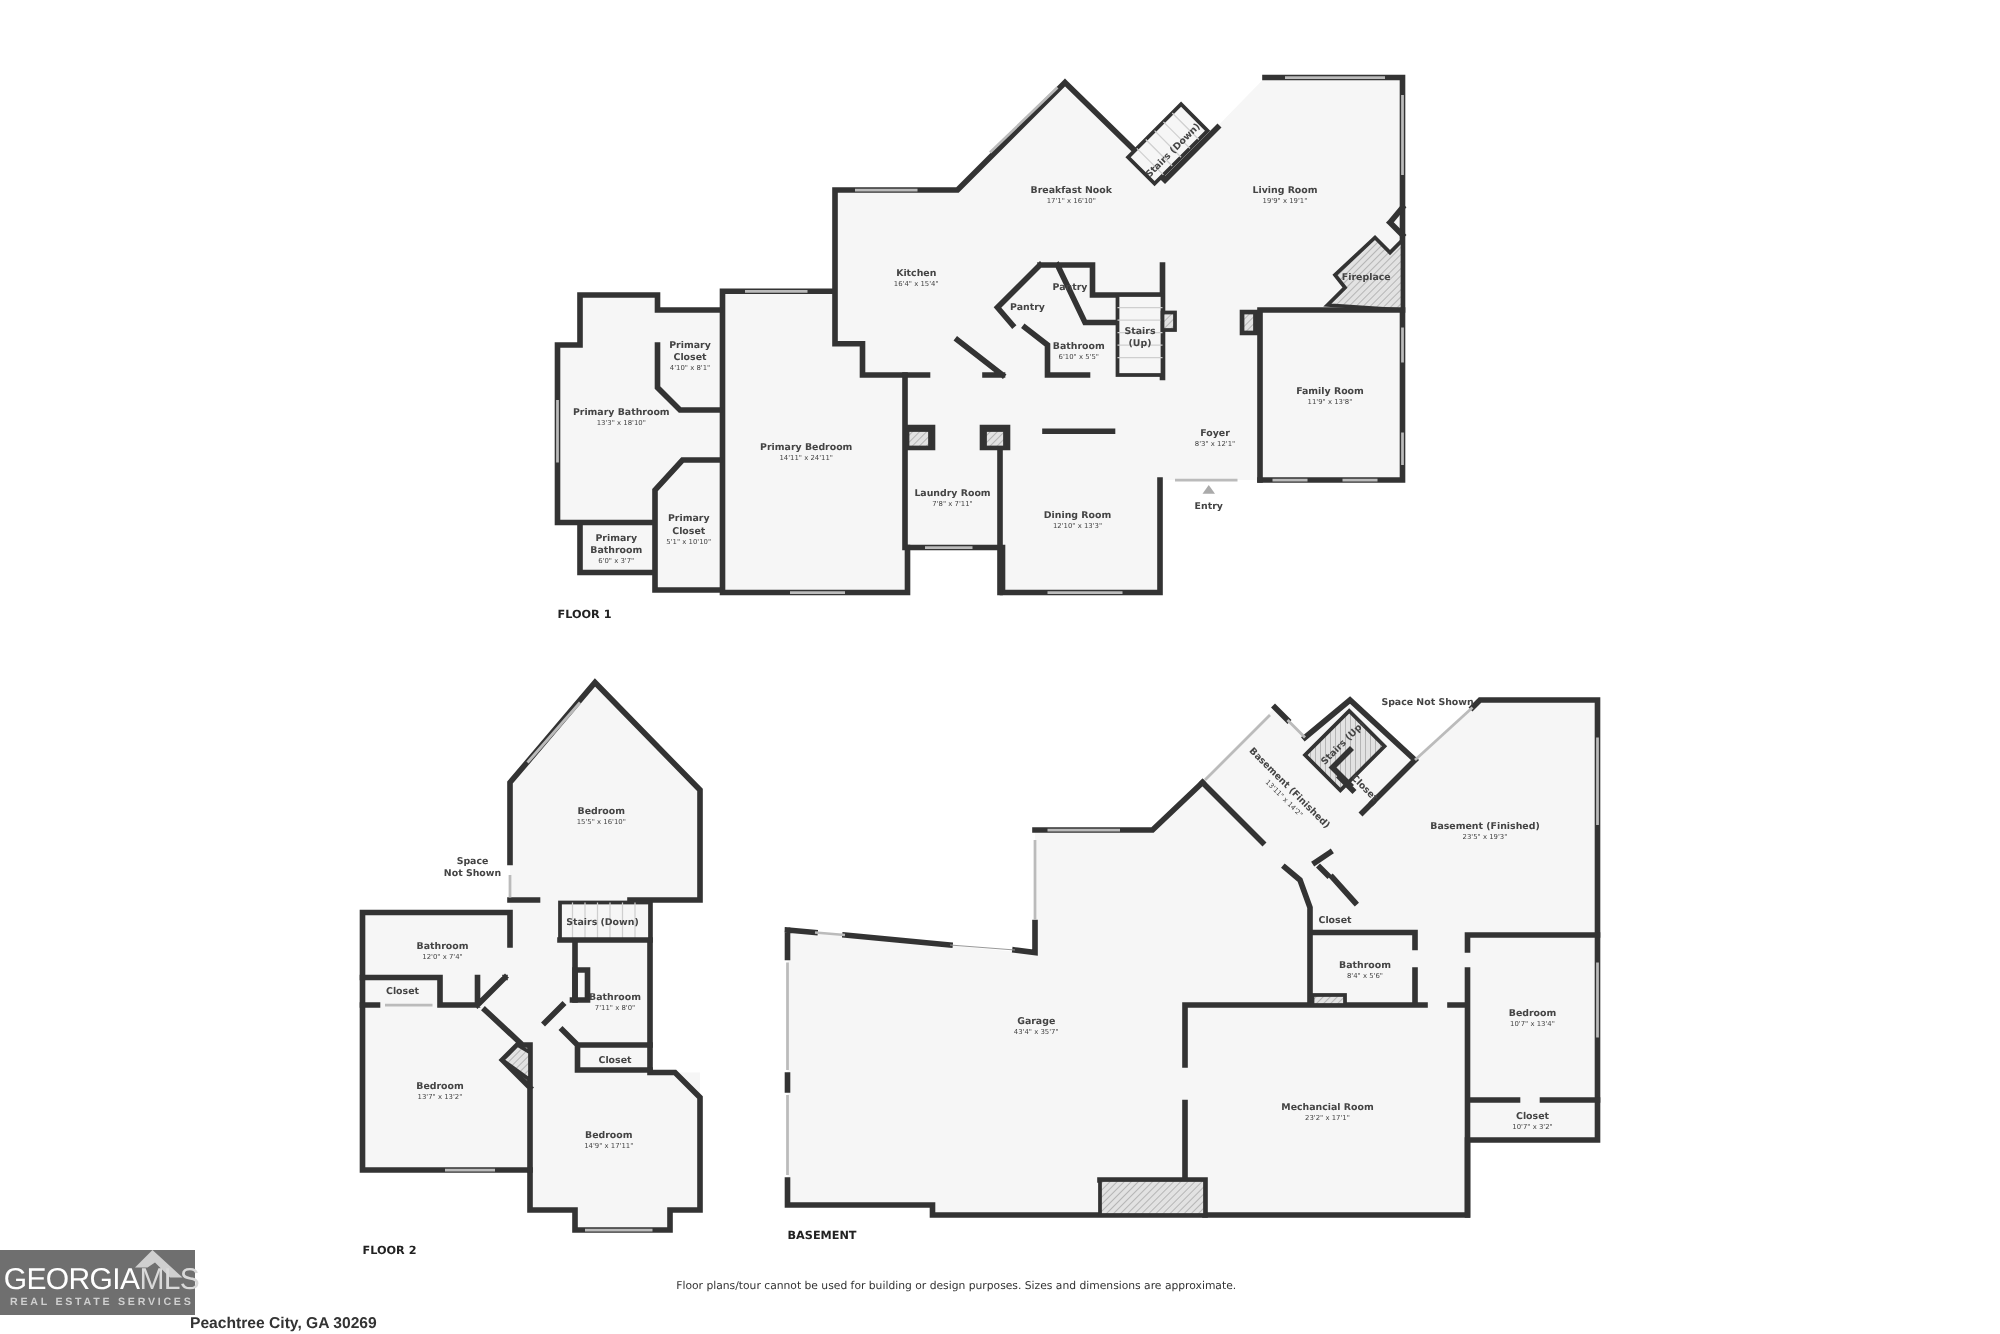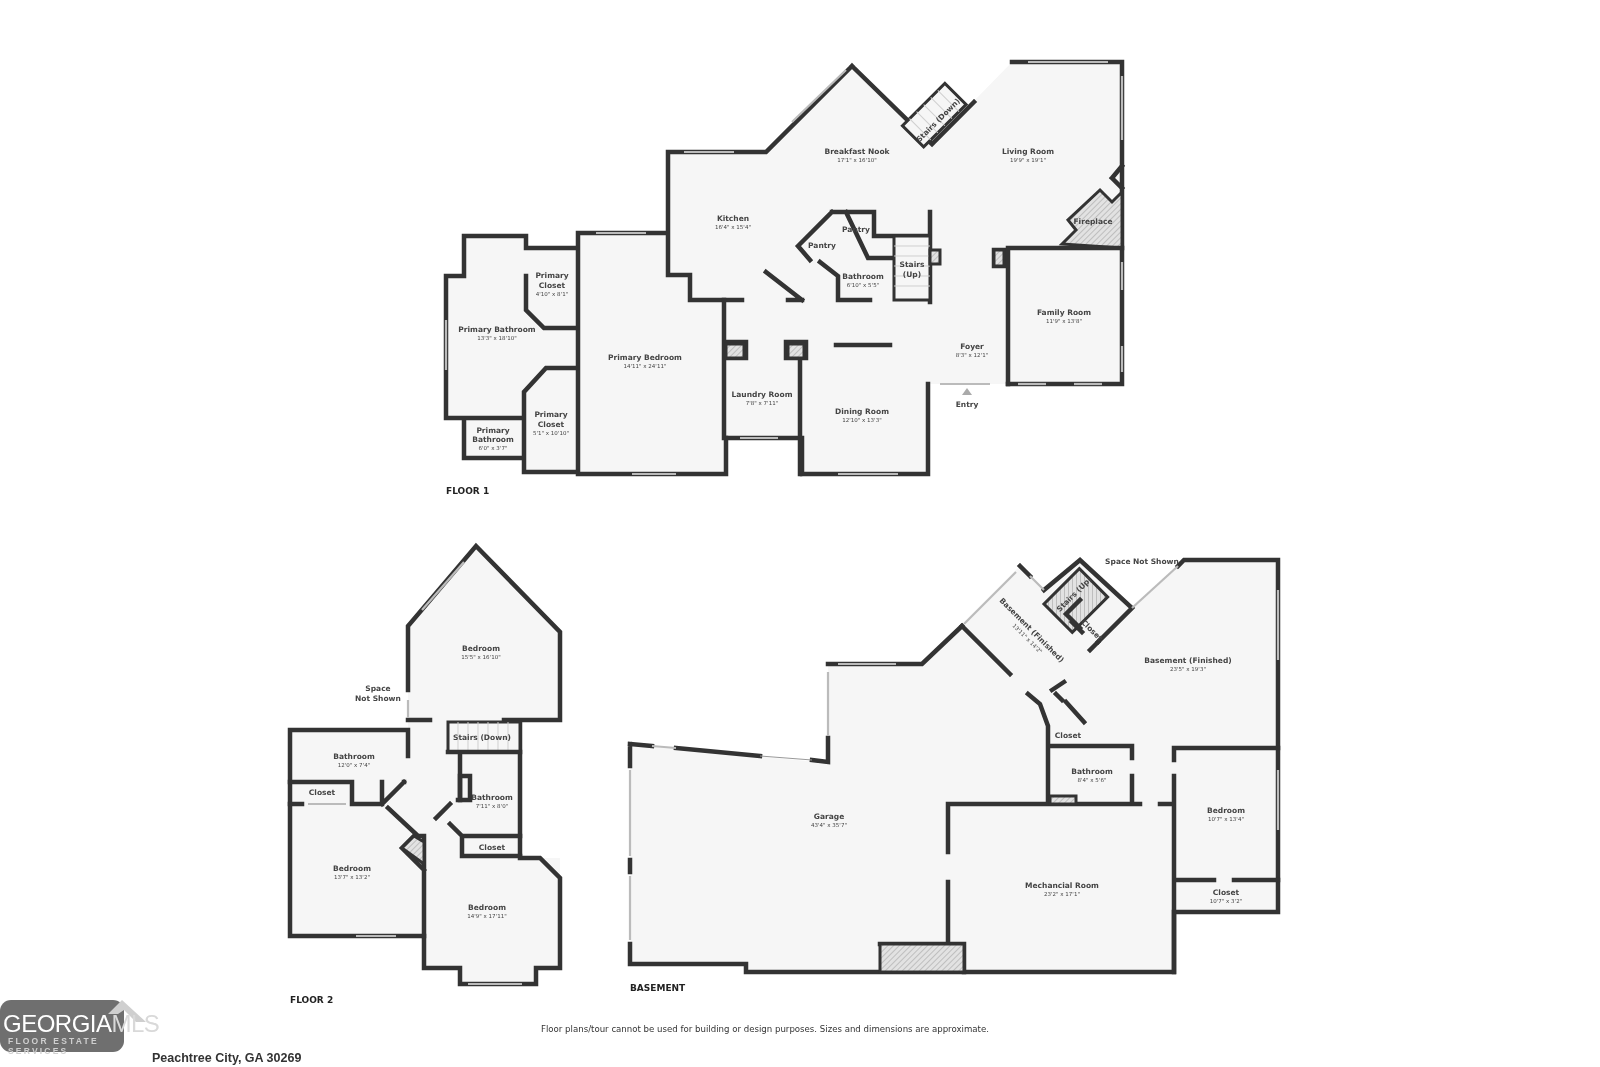--- a/index.html
+++ b/index.html
@@ -9,21 +9,21 @@
   .wall { fill: none; stroke: #333333; stroke-width: 4.5; stroke-linejoin: miter; stroke-linecap: square; }
   .win { stroke: #bbbbbb; stroke-width: 2.2; fill: none; }
   .winfill { fill: #ffffff; stroke: #999; stroke-width: 1; }
   .hatch { fill: url(#hatch); stroke: #333; stroke-width: 3; }
   .stairs { fill: #f6f6f6; stroke: #333; stroke-width: 3; }
   .stairline { stroke: #cfcfcf; stroke-width: 1; }
   .rname { font-size: 7.5px; font-weight: bold; fill: #444; text-anchor: middle; }
   .rdim { font-size: 5.5px; fill: #444; text-anchor: middle; }
   .flabel { font-size: 9px; font-weight: bold; fill: #222; }
   .ann { font-size: 7.5px; font-weight: bold; fill: #444; text-anchor: middle; }
-  #logo { position: absolute; left: 0; top: 1000px; width: 124px; height: 52px; background: #6f6f6f; border-radius: 11px; }
+  #logo { position: absolute; left: 0; top: 1000px; width: 156px; height: 52px; background: #6f6f6f; }
   #logo .word { position: absolute; left: 3px; top: 10px; font-family: "Liberation Sans", sans-serif; font-size: 24px; color: #ffffff; letter-spacing: -0.5px; }
   #logo .word .mls { color: #d9d9d9; }
   #logo .sub { position: absolute; left: 8px; top: 36px; font-family: "Liberation Sans", sans-serif; font-size: 8.5px; color: #cfcfcf; letter-spacing: 2.2px; font-weight: bold; }
   #address { position: absolute; left: 152px; top: 1051px; font-family: Liberation Sans, sans-serif; font-size: 12.5px; font-weight: bold; color: #333; }
   #disclaimer { position: absolute; left: 541px; top: 1024px; font-family: "DejaVu Sans", sans-serif; font-size: 8.6px; font-weight: normal; color: #333; }
 </style>
 </head>
 <body>
 
 <svg id="plan" width="1600" height="1067" viewBox="0 0 1600 1067" xmlns="http://www.w3.org/2000/svg">
@@ -218,16 +218,16 @@
     <text class="rdim" x="1226" y="903">10'7" x 3'2"</text>
     <text class="flabel" x="630" y="991">BASEMENT</text>
   </g>
 </svg>
 
 <div id="logo">
   <svg width="156" height="52" style="position:absolute;left:0;top:0">
     <polygon points="108,14 122,0 146,22 136,22 124,10 118,14" fill="#cfcfcf"></polygon>
   </svg>
   <span class="word"><span>GEORGIA</span><span class="mls">MLS</span></span>
-  <span class="sub">FLOOR ESTATE SERVICES</span>
+  <span class="sub">REAL ESTATE SERVICES</span>
 </div>
 <div id="address">Peachtree City, GA 30269</div>
 <div id="disclaimer">Floor plans/tour cannot be used for building or design purposes. Sizes and dimensions are approximate.</div>
 
 </body></html>

